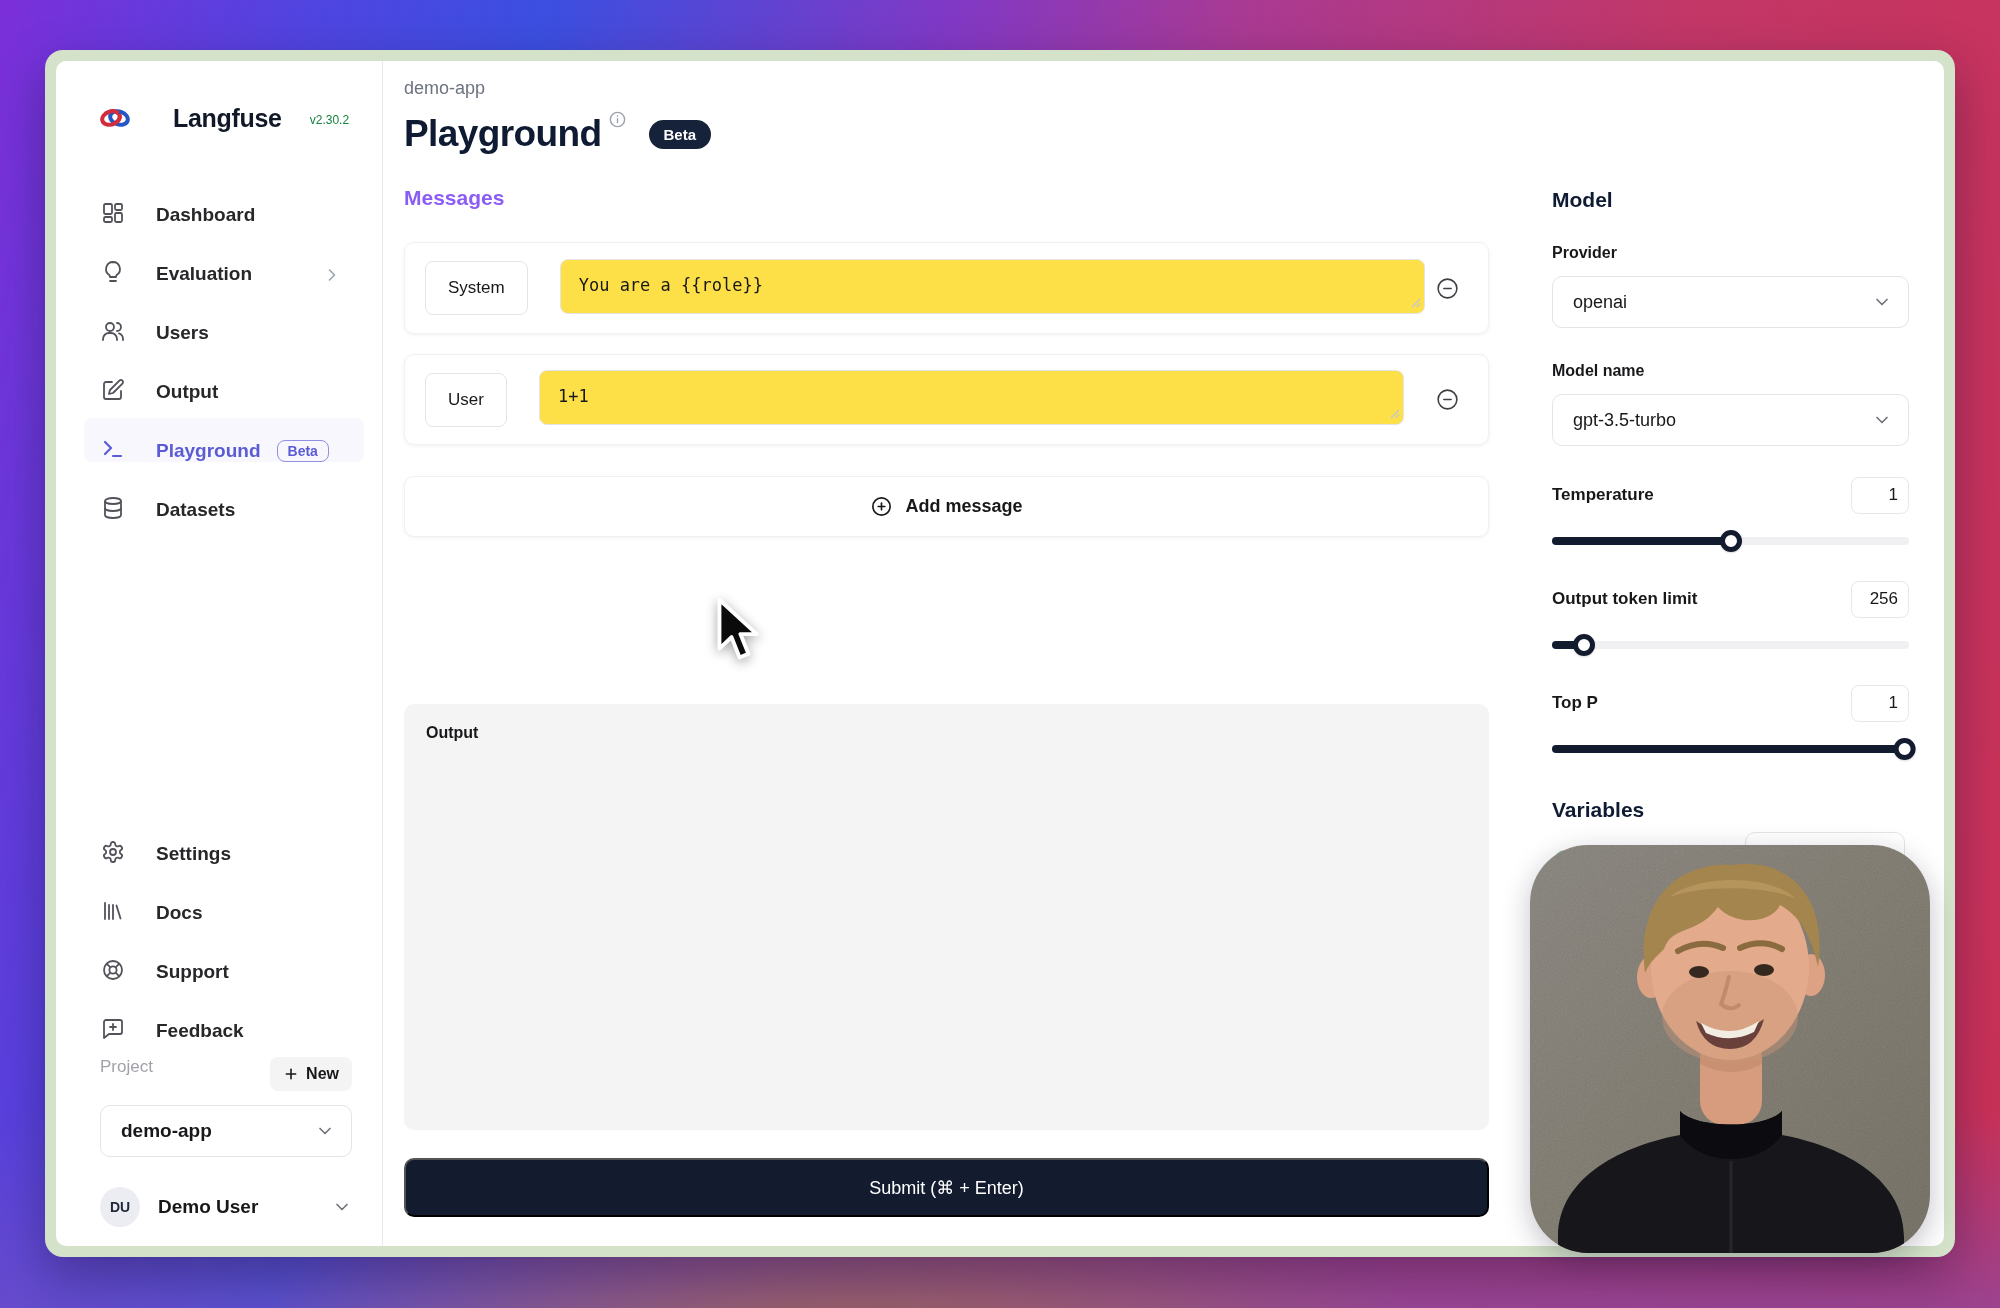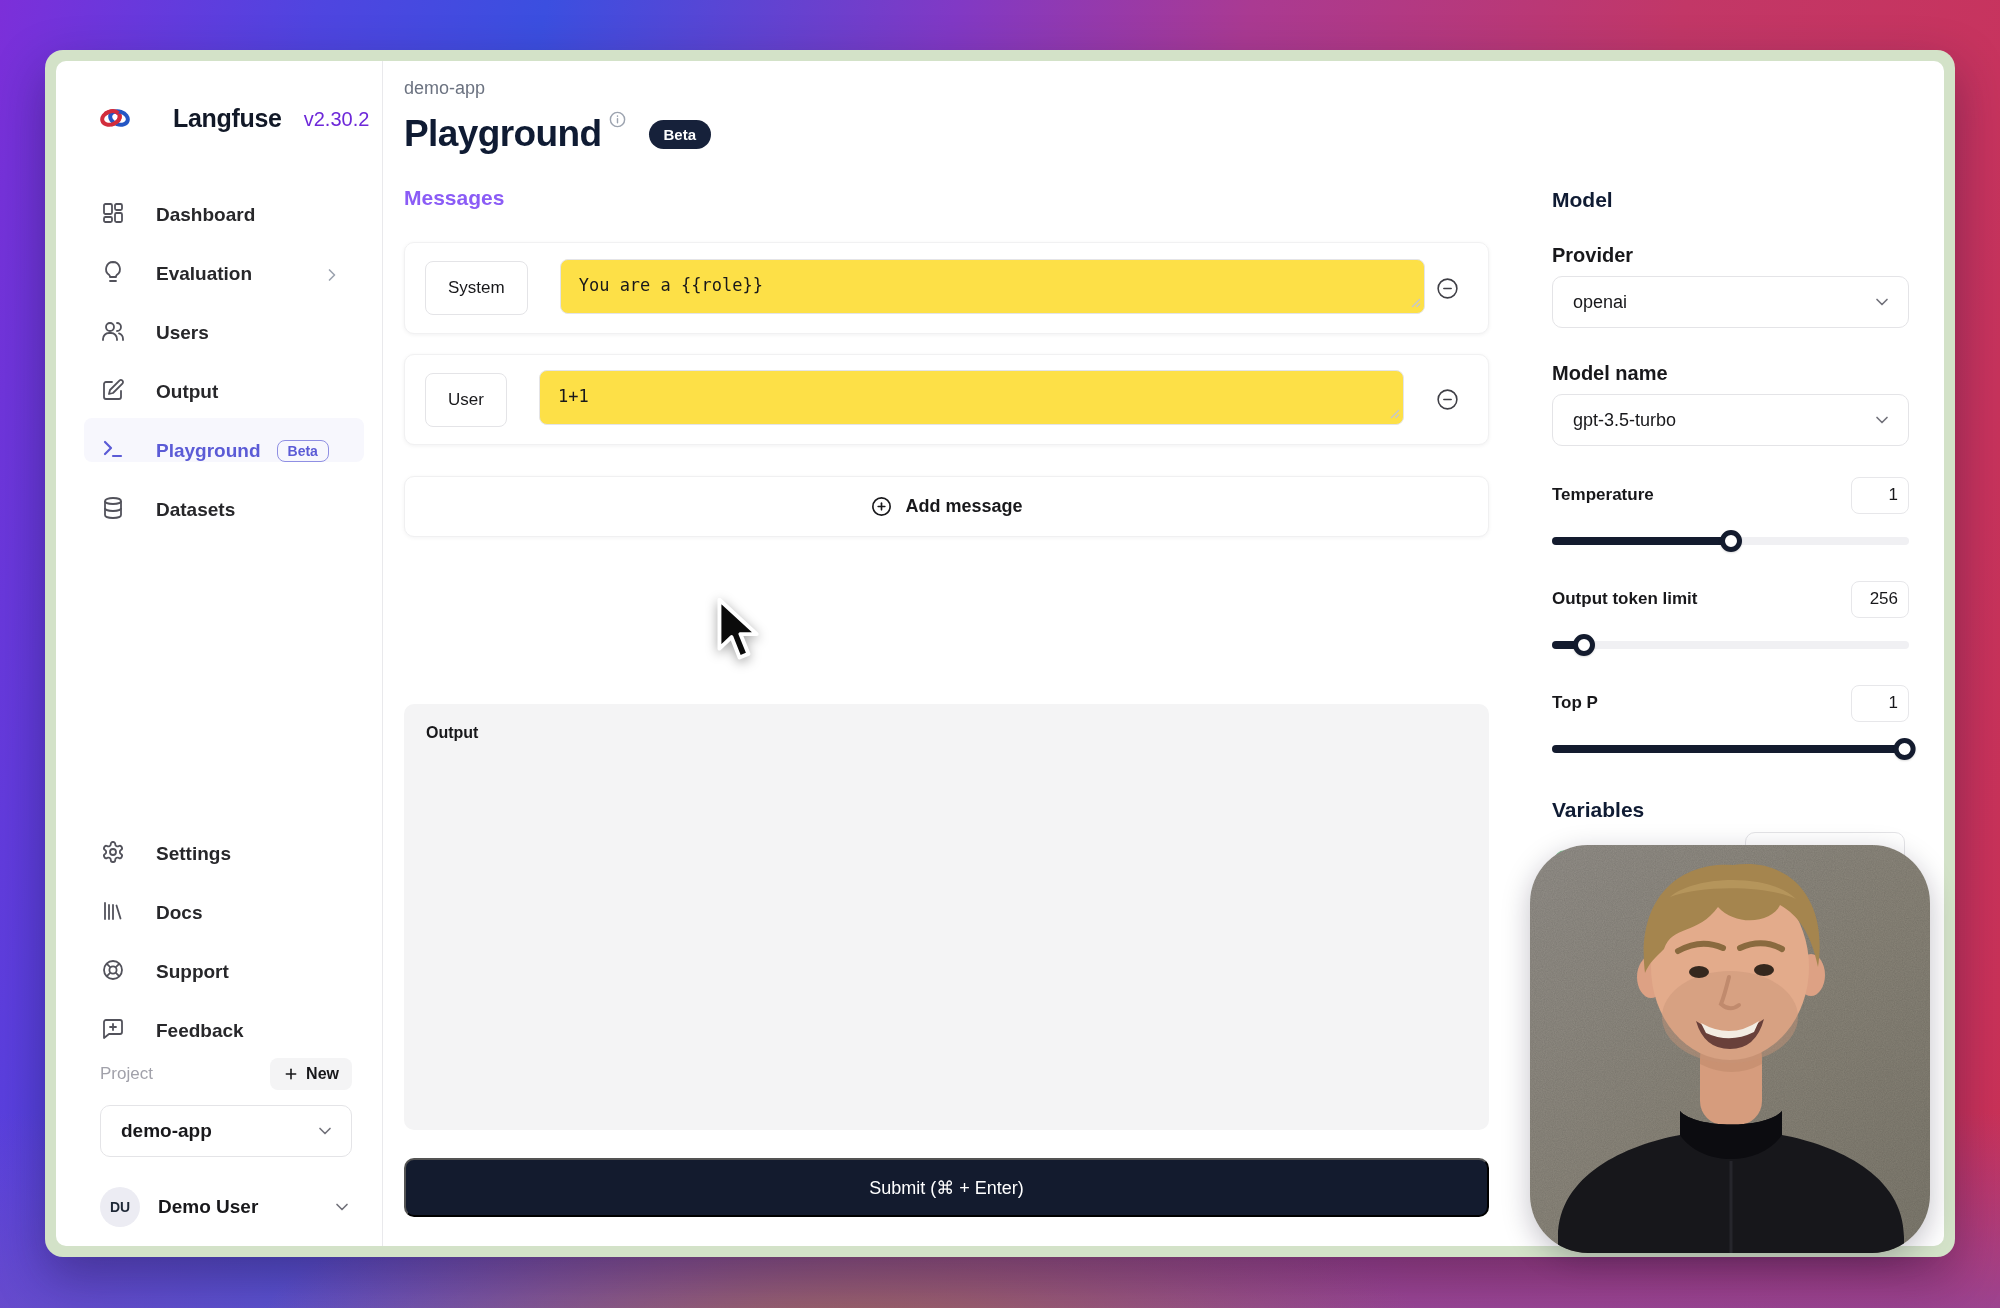--- a/index.html
+++ b/index.html
@@ -15,33 +15,33 @@
   
   .window{position:absolute;left:45px;top:50px;width:1910px;height:1207px;border-radius:18px;
     background:#d3e2c8;box-shadow:0 20px 50px rgba(35,15,60,.40);}
   .app{position:absolute;left:11px;top:11px;right:11px;bottom:11px;border-radius:10px;background:#fff;
     display:flex;overflow:hidden;}
   
   .sidebar{width:327px;flex:0 0 327px;border-right:1px solid #e9e9ec;display:flex;flex-direction:column;
     padding:39px 30px 15px 44px;}
   .brand{display:flex;align-items:center;gap:12px;height:36px;}
   .brand-name{font-size:25px;font-weight:700;color:#111827;letter-spacing:-.3px;margin-left:31px;}
-  .brand-ver{font-size:20px;color:#6d28d9;margin-left:10px;margin-top:3px;}
+  .brand-ver{font-size:12px;color:#15803d;margin-left:16px;margin-top:3px;}
   .nav{margin-top:46px;}
   .nav-item{display:flex;align-items:flex-end;height:44px;margin:0 0 15px 0;border-radius:8px;color:#3f3f46;
     position:relative;padding:0 10px 0 0;}
   .nav-item .ni-icon{width:26px;height:26px;flex:0 0 26px;color:#52525b;margin-right:30px;display:flex;align-items:center;justify-content:center;}
   .nav-item .ni-label{font-size:19px;font-weight:600;color:#27272a;}
   .nav-item .ni-chevron{margin-left:auto;color:#9ca3af;display:flex;}
   .nav-item.active{background:#f7f7fd;margin-left:-16px;padding-left:16px;margin-right:-12px;}
   .nav-item.active .ni-icon,.nav-item.active .ni-label{color:#5b5bd6;}
   .beta-outline{margin-left:16px;border:1.5px solid #8f8fe3;color:#5b5bd6;font-size:14px;font-weight:600;
     padding:3px 10px;border-radius:8px;line-height:1;}
   .spacer{flex:1;}
-  .project-row{display:flex;align-items:center;margin-top:11px;height:34px;}
+  .project-row{display:flex;margin-top:11px;height:34px;}
   .project-label{font-size:17px;color:#a1a1aa;}
   .new-btn{margin-left:auto;display:flex;align-items:center;gap:7px;background:#f4f4f5;border-radius:8px;
     padding:7px 13px;font-size:16px;font-weight:600;color:#18181b;cursor:pointer;}
   .proj-select{margin-top:14px;height:52px;border:1px solid #e4e4e7;border-radius:10px;display:flex;align-items:center;
     padding:0 16px 0 20px;cursor:pointer;}
   .proj-select .sel-text{font-size:19px;font-weight:600;color:#18181b;}
   .proj-select .sel-chev{margin-left:auto;color:#71717a;display:flex;}
   .user-row{margin-top:26px;display:flex;align-items:center;height:48px;}
   .avatar{width:40px;height:40px;border-radius:50%;background:#ececf3;display:flex;align-items:center;justify-content:center;
     font-size:14px;font-weight:700;color:#1f2937;}
@@ -71,21 +71,21 @@
   .add-btn{margin-top:31px;height:61px;background:#fff;border:1px solid #f0f0f1;border-radius:10px;
     box-shadow:0 1px 4px rgba(16,24,40,.05);display:flex;align-items:center;justify-content:center;gap:12px;
     font-size:18px;font-weight:600;color:#18181b;cursor:pointer;}
   .output-panel{margin-top:167px;height:426px;background:#f4f4f5;border-radius:10px;padding:20px 22px;}
   .output-label{font-size:16px;font-weight:700;color:#18181b;}
   .submit-btn{margin-top:28px;height:59px;background:#131b2e;border-radius:10px;display:flex;align-items:center;
     justify-content:center;color:#fff;font-size:18px;font-weight:500;cursor:pointer;}
   
   .model-panel{position:absolute;left:1169px;top:0;width:357px;display:flex;flex-direction:column;}
   .mp-h{margin-top:127px;font-size:21px;font-weight:700;color:#0f1b33;height:28px;}
-  .fld-label{margin-top:28px;font-size:20px;font-weight:600;color:#18181b;height:22px;}
+  .fld-label{margin-top:28px;font-size:16px;font-weight:600;color:#18181b;height:22px;}
   .select{margin-top:10px;height:52px;border:1px solid #e4e4e7;border-radius:10px;display:flex;align-items:center;
     padding:0 16px 0 20px;cursor:pointer;background:#fff;}
   .select .sel-text{font-size:18px;color:#18181b;}
   .select .sel-chev{margin-left:auto;color:#71717a;display:flex;}
   .param-row{display:flex;align-items:center;height:38px;}
   .param-row.first{margin-top:30px;}
   .param-row.later{margin-top:26px;}
   .param-label{font-size:17px;font-weight:600;color:#18181b;}
   .param-val{margin-left:auto;width:58px;height:37px;border:1px solid #e7e7ea;border-radius:8px;background:#fff;
     display:flex;align-items:center;justify-content:flex-end;padding:0 10px;font-size:17px;color:#18181b;}

